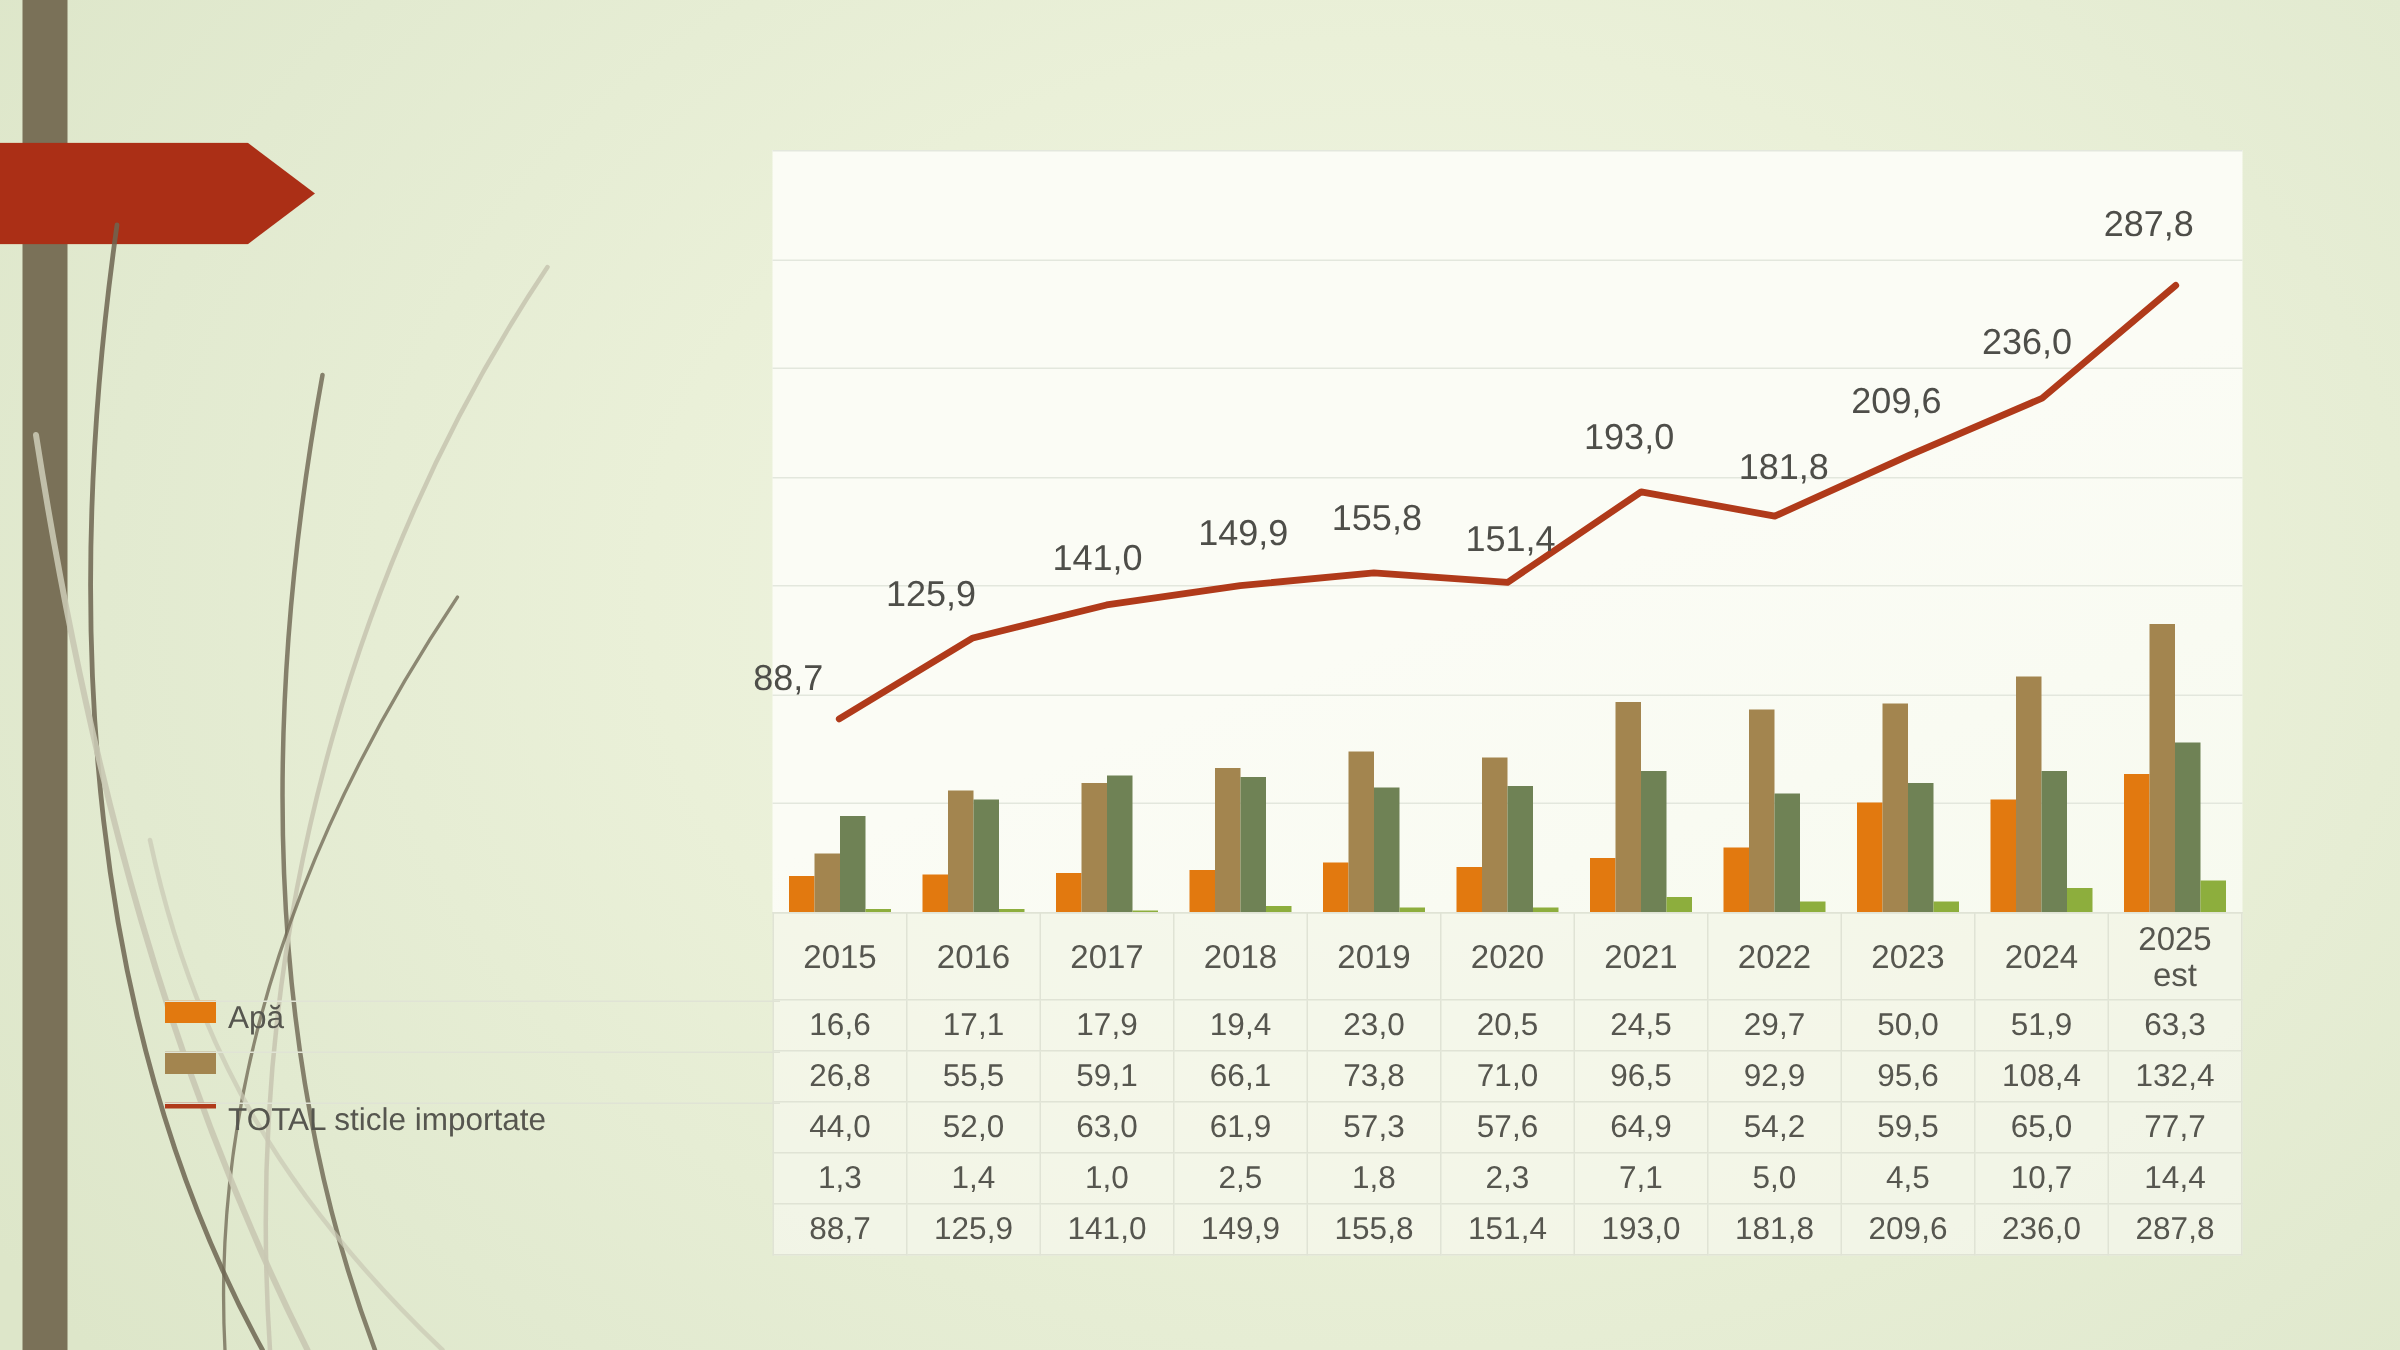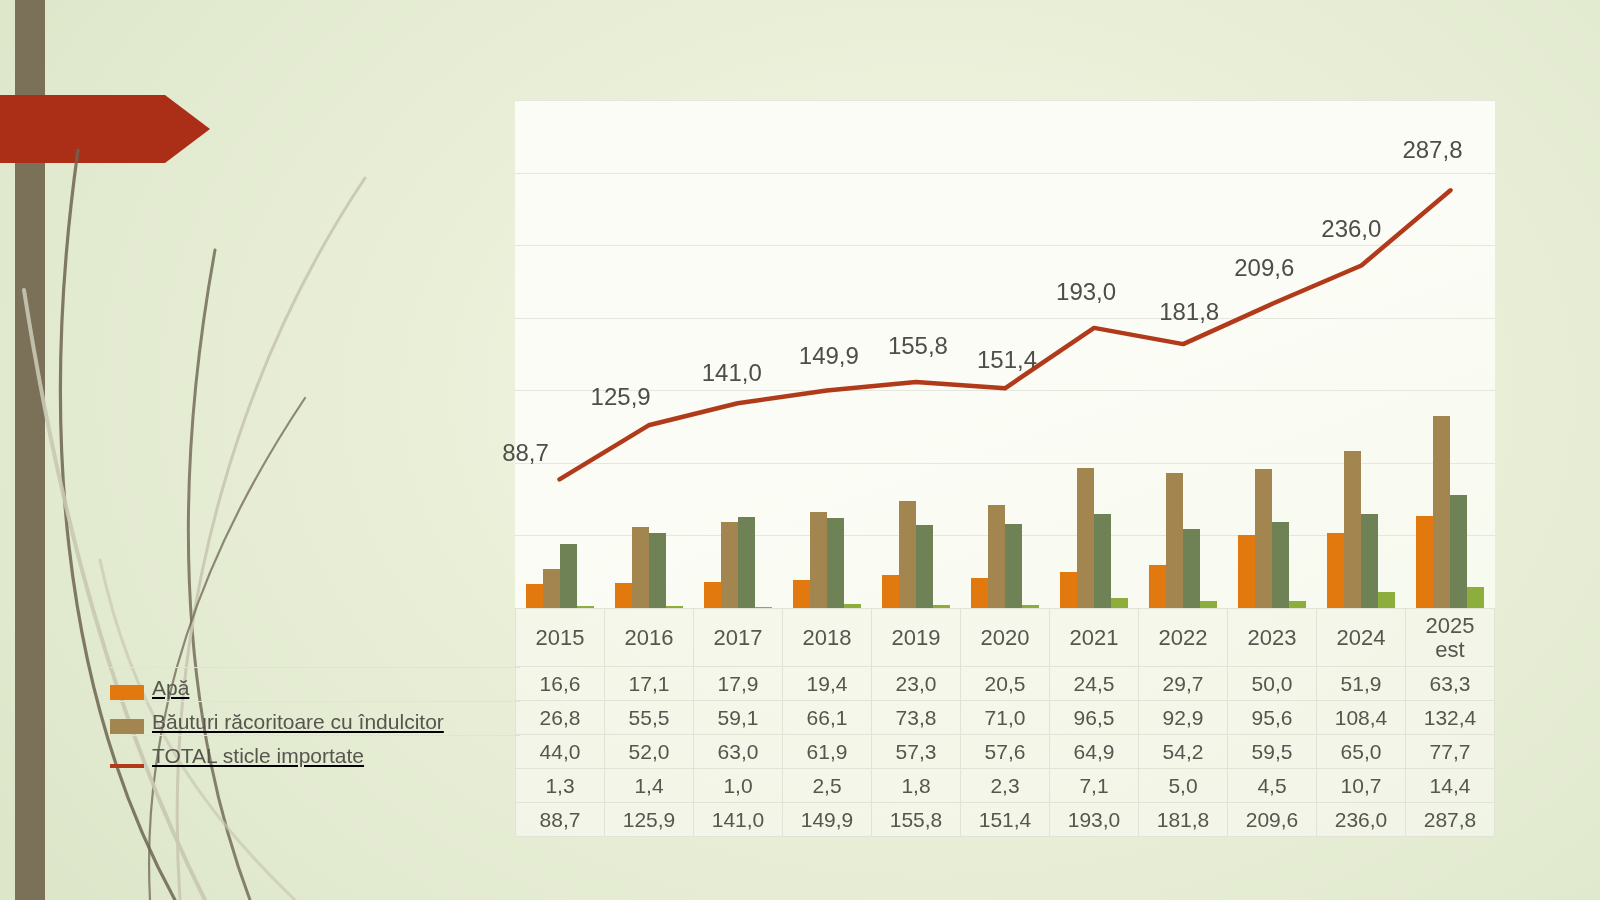--- a/index.html
+++ b/index.html
@@ -123,23 +123,22 @@
   
   #legend {
     position: absolute;
     left: 110px; top: 666px;
     width: 410px;
   }
   .legend-row {
     position: relative;
     height: 34px;
     display: flex;
-    align-items: flex-end;
+    align-items: flex-start;
     border-top: 1px solid transparent;
-    text-decoration: underline;
   }
   .legend-row .swatch {
     width: 34px; height: 15px;
     margin-right: 8px;
     flex: 0 0 auto;
   }
   .legend-row .swatch.line-swatch {
     height: 4px;
     background: #b03a1a;
   }
@@ -360,21 +359,20 @@
 
   <div id="legend">
       <div class="legend-row">
         <div class="legend-rule" style="top: 0px;"></div>
         <span class="swatch" style="background: rgb(226, 121, 15);"></span>
         <span class="lbl">Apă</span>
       </div>
       <div class="legend-row">
         <div class="legend-rule" style="top: 0px;"></div>
         <span class="swatch" style="background: rgb(163, 133, 79);"></span>
-        <span class="lbl">Băuturi răcoritoare cu îndulcitor</span>
       </div>
       <div class="legend-row">
         <div class="legend-rule" style="top: 0px;"></div>
         <span class="swatch line-swatch"></span>
         <span class="lbl">TOTAL sticle importate</span>
       </div>
     </div>
 
 </div>
 

